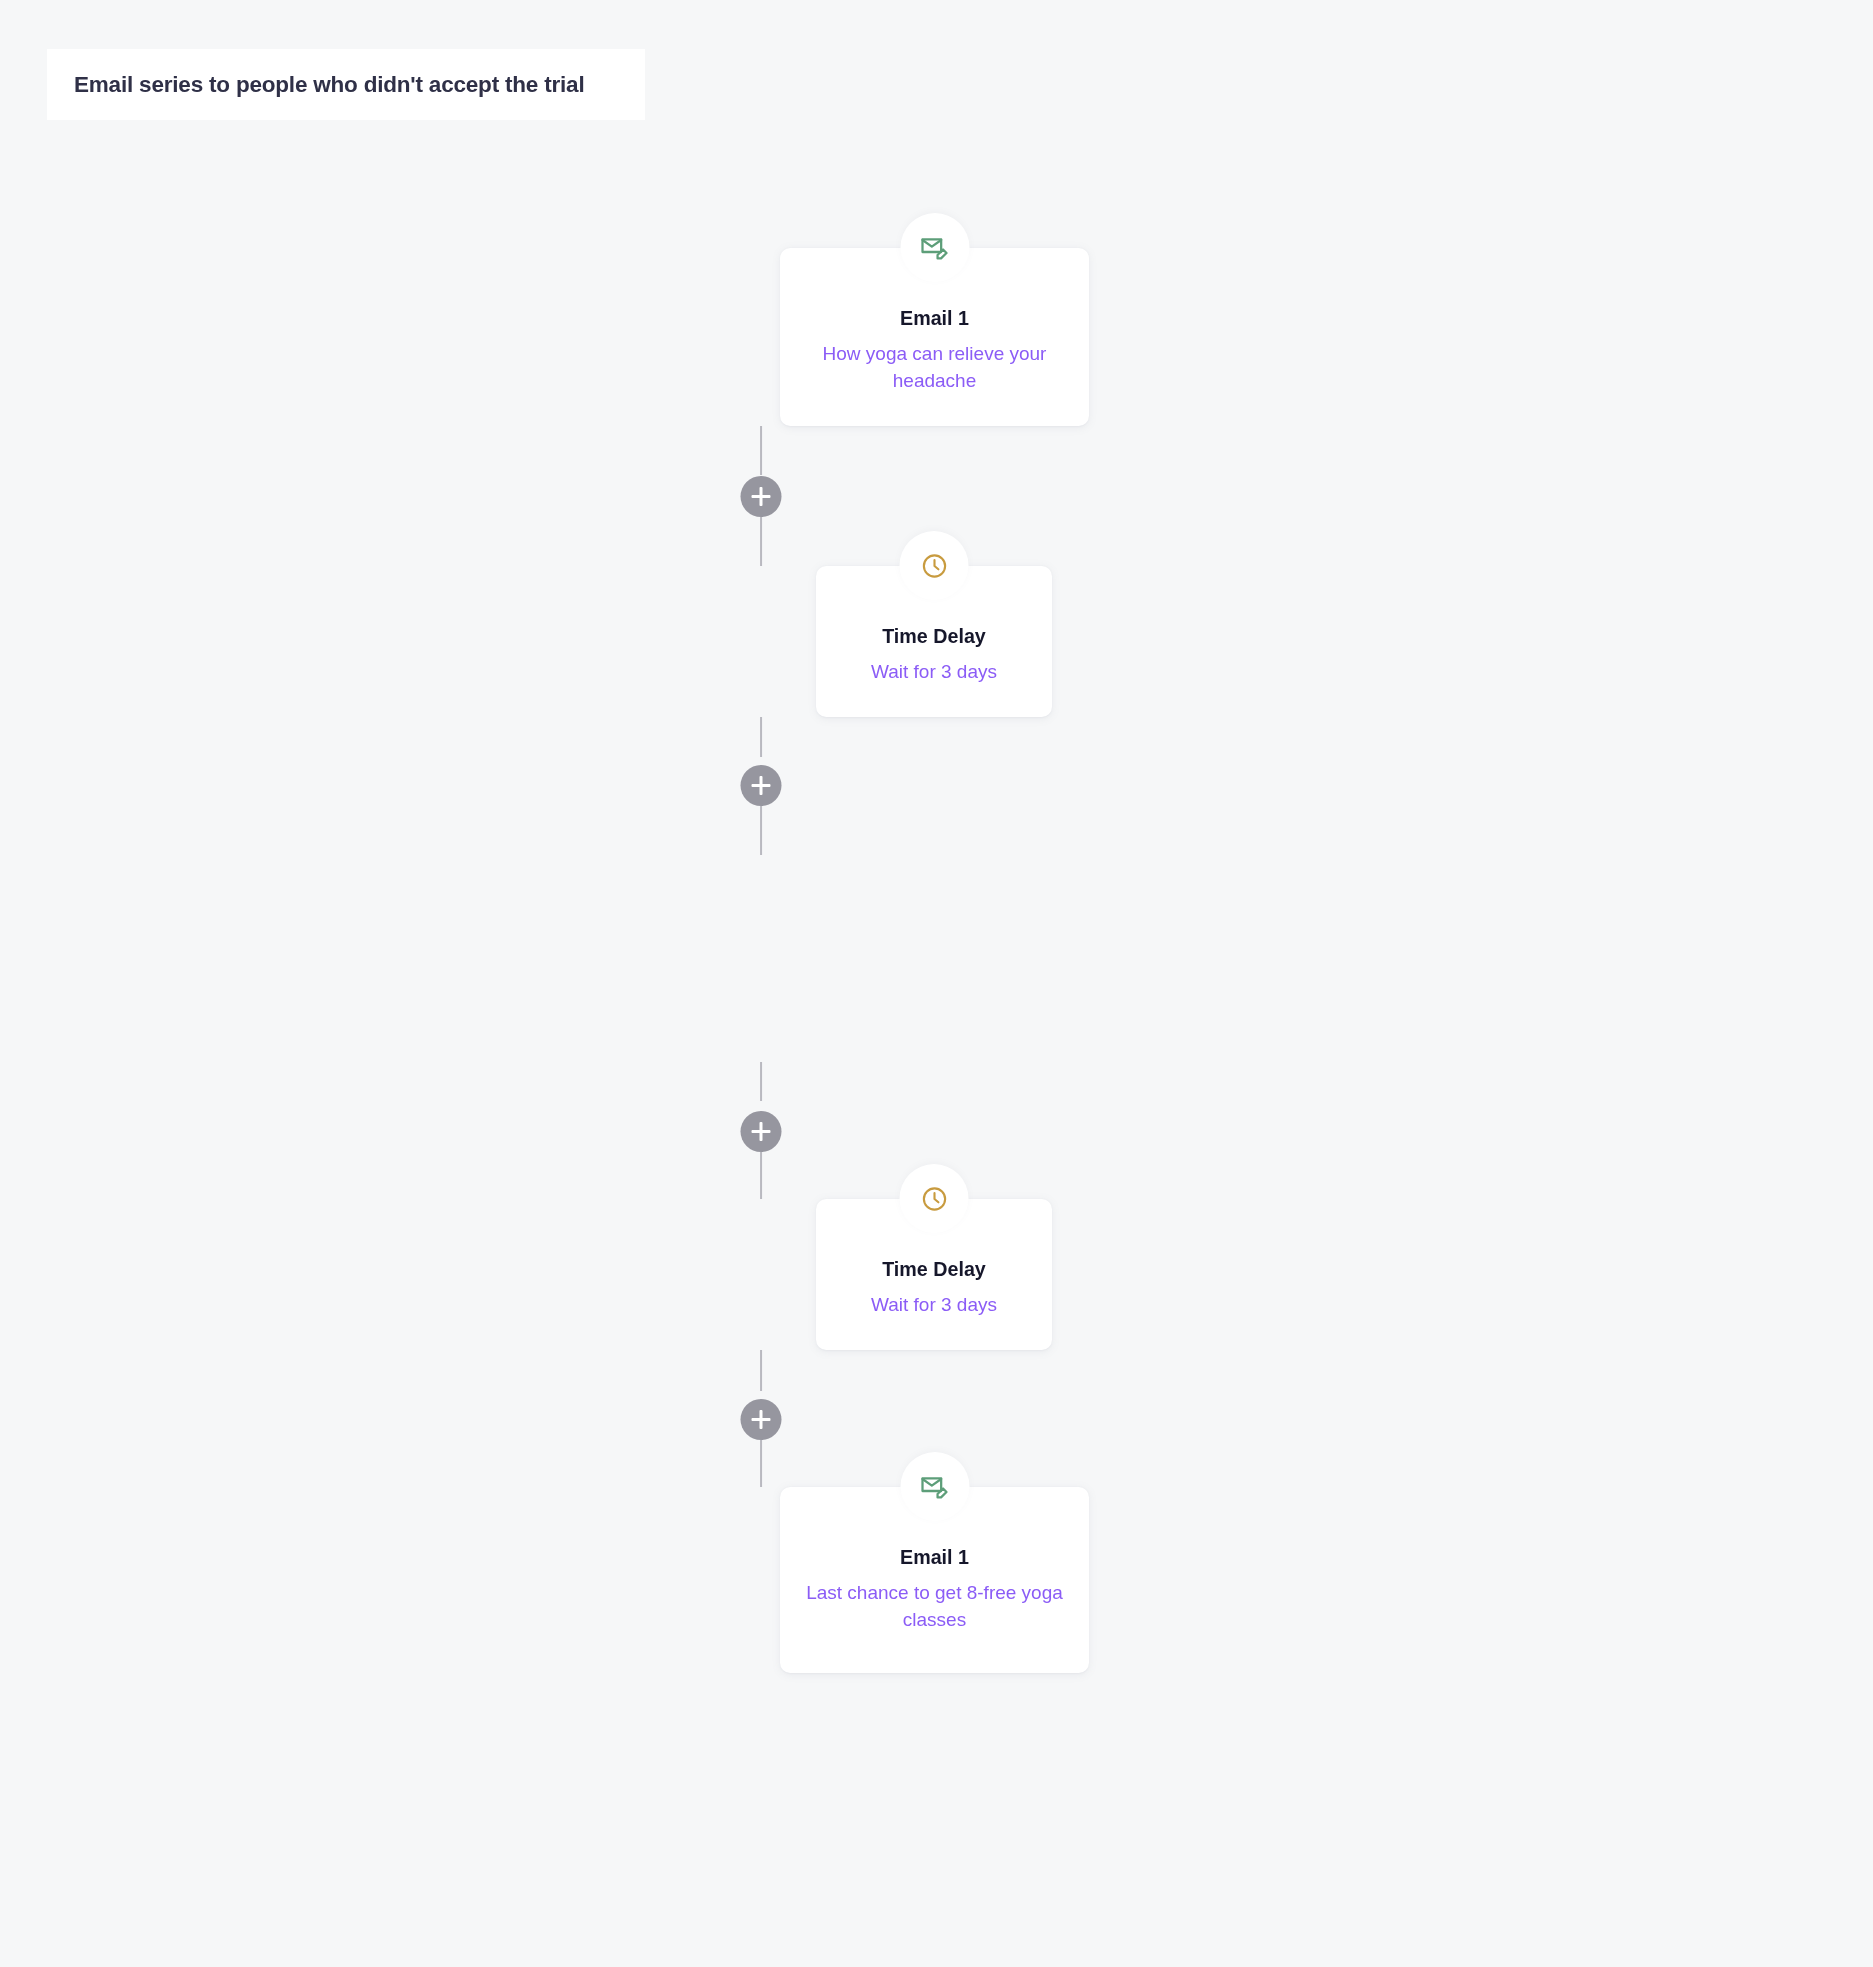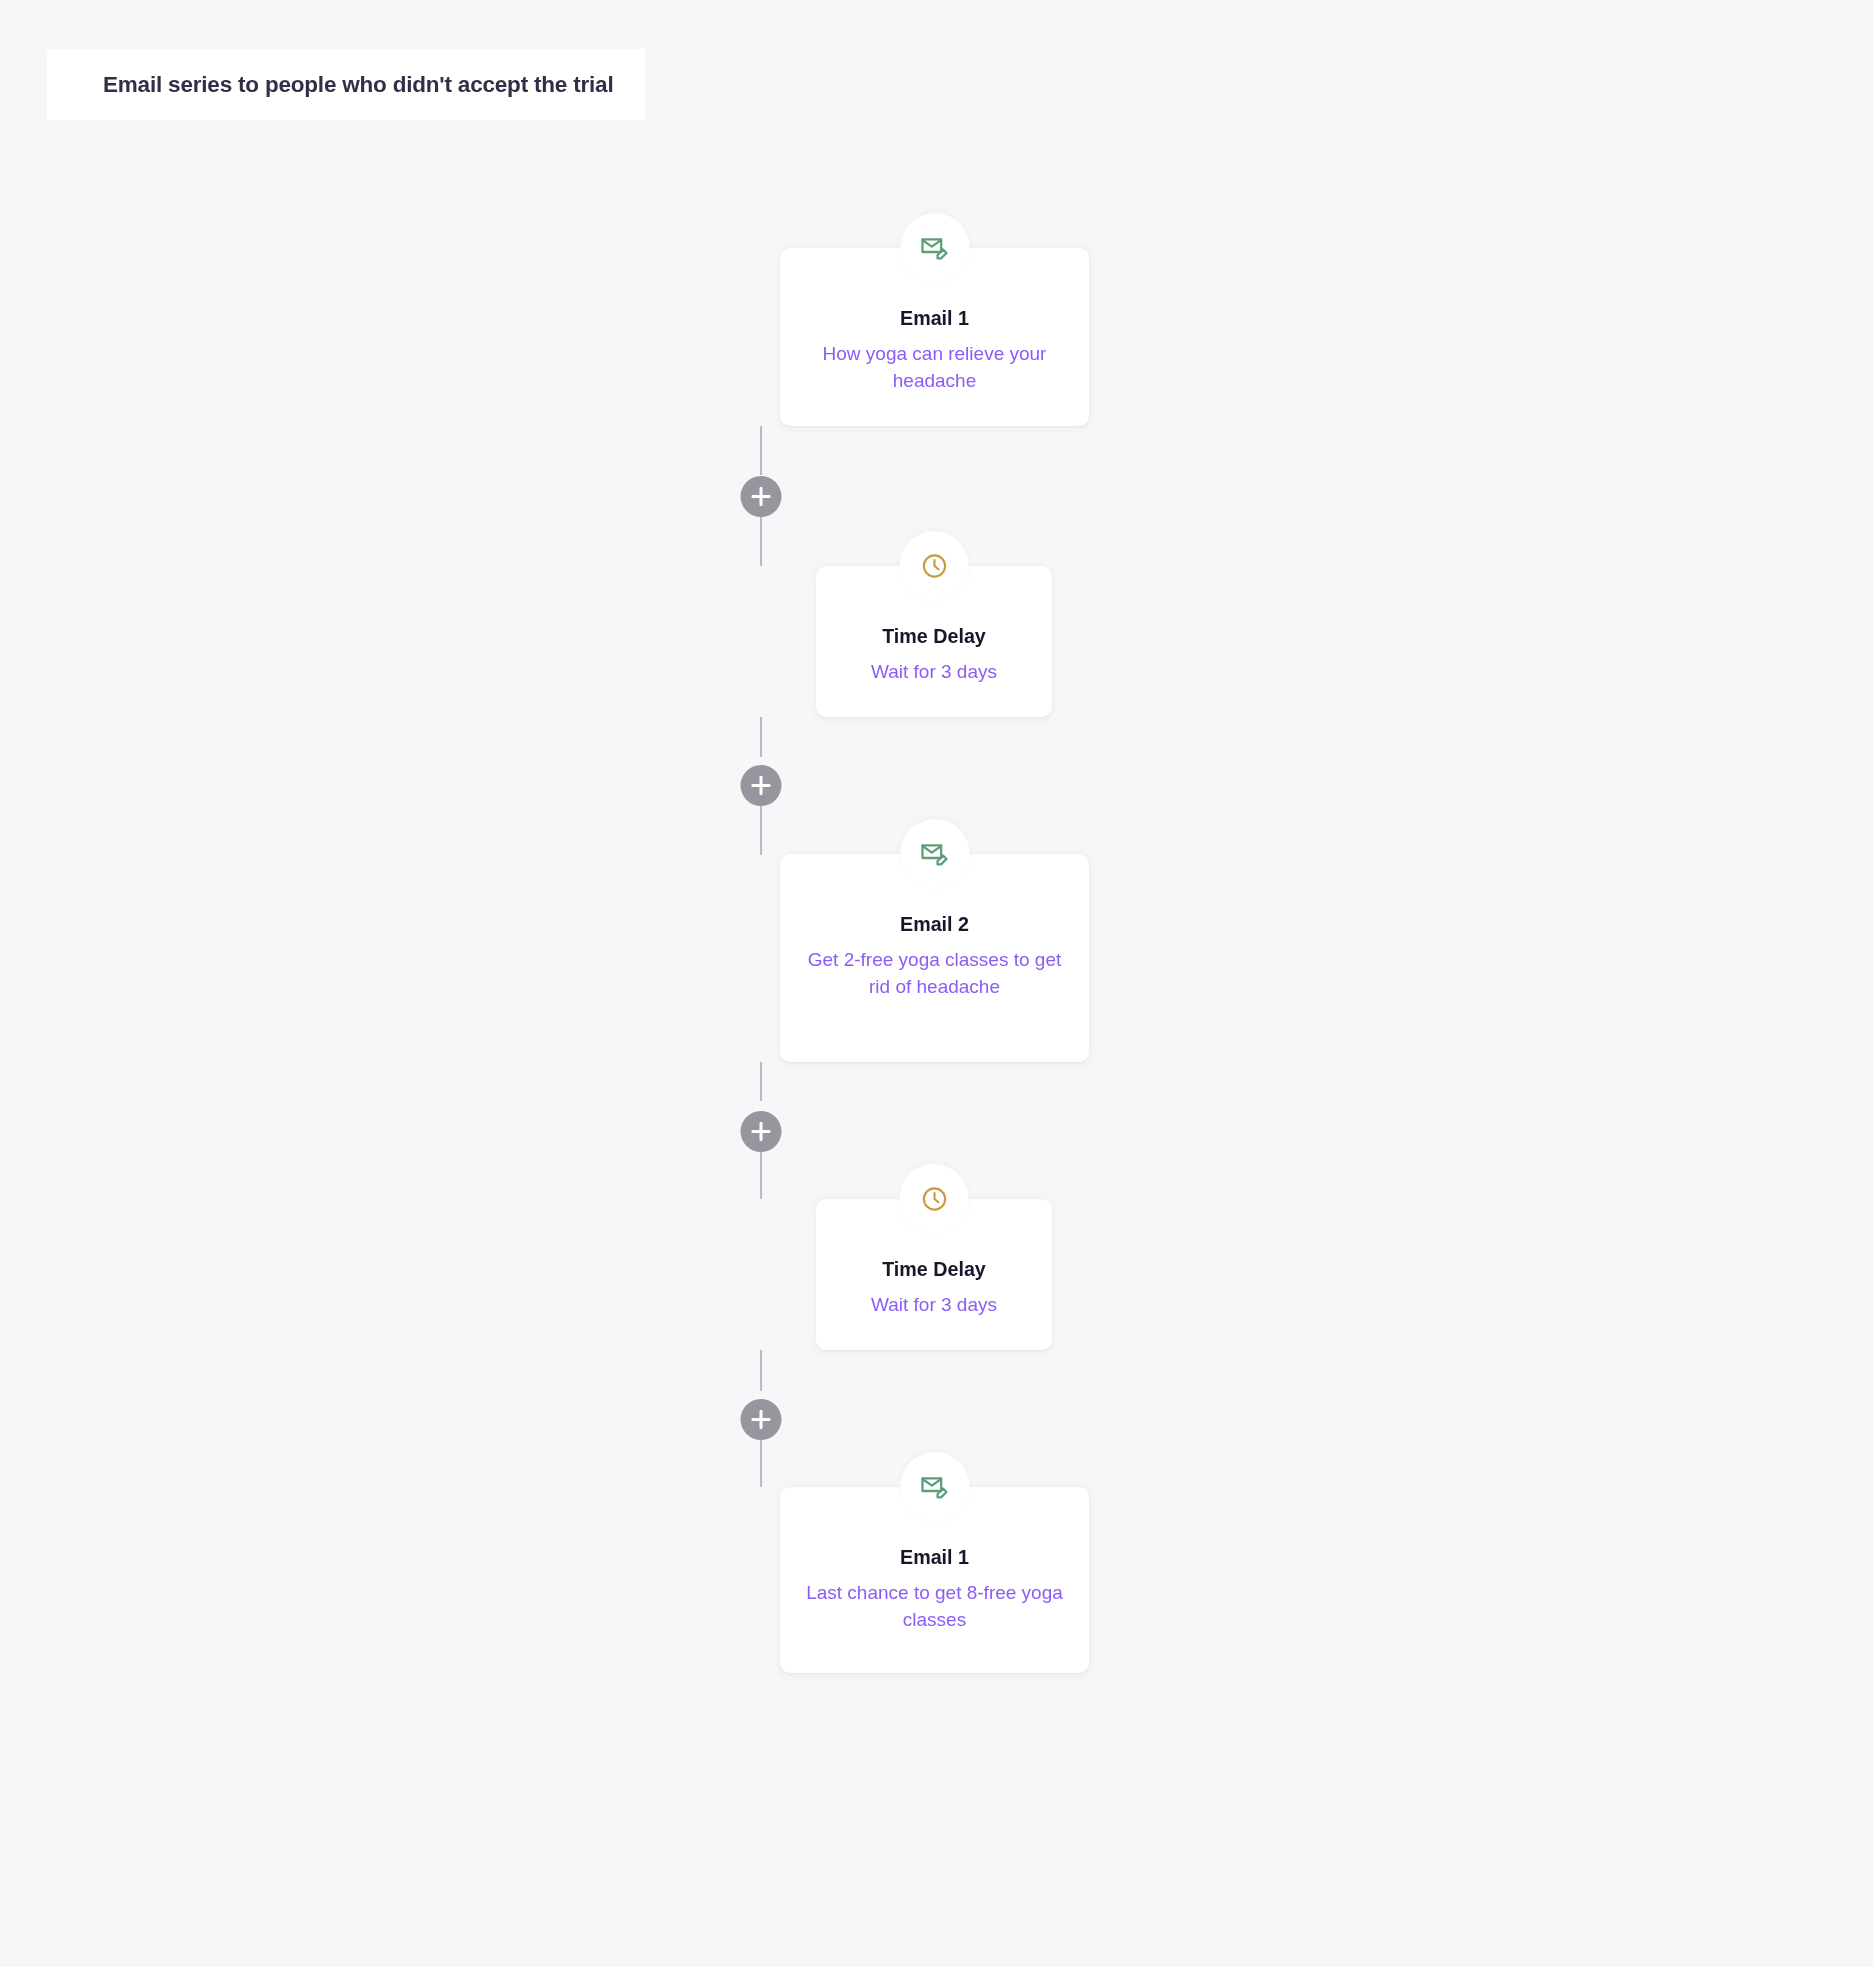--- a/index.html
+++ b/index.html
@@ -27,21 +27,20 @@
     align-items: center;
     box-sizing: border-box;
     padding-left: 27px;
   }
   .title-card .title-text {
     font-size: 22.5px;
     font-weight: bold;
     color: #2f3047;
     letter-spacing: -0.2px;
     white-space: nowrap;
-    margin-left: 29px;
   }
 
   
   .flow {
     position: absolute;
     left: 0;
     top: 0;
     width: 1522px;
     height: 1968px;
   }
@@ -161,57 +160,46 @@
       </svg>
     </span>
     <div class="node-title">Time Delay</div>
     <div class="node-desc" style="margin-top:10.3px;">Wait for 3 days</div>
   </div>
 
   <div class="connector" style="top:717px; height:40px;"></div>
   <button class="plus-btn" style="top:765px;"></button>
   <div class="connector" style="top:806px; height:49px;"></div>
 
-  <div class="node email" style="top:854px; height:208px; padding-top:59px;">
+
+  <div class="connector" style="top:1062px; height:39px;"></div>
+  <button class="plus-btn" style="top:1111px;"></button>
+  <div class="connector" style="top:1152px; height:47px;"></div>
+
+  <div class="node delay" style="top:1199px; height:151px; padding-top:59px;">
+    <span class="icon-bubble">
+      <svg width="30" height="30" viewBox="0 0 24 24" fill="none" stroke="#c89b3f" stroke-width="1.7" stroke-linecap="round" stroke-linejoin="round">
+        <circle cx="12" cy="12" r="8.5"></circle>
+        <path d="M12 7.3V12l3.1 2.6"></path>
+      </svg>
+    </span>
+    <div class="node-title">Time Delay</div>
+    <div class="node-desc" style="margin-top:10.3px;">Wait for 3 days</div>
+  </div>
+
+  <div class="connector" style="top:1350px; height:41px;"></div>
+  <button class="plus-btn" style="top:1399px;"></button>
+  <div class="connector" style="top:1440px; height:47px;"></div>
+
+  <div class="node email" style="top:1487px; height:186px; padding-top:59px;">
     <span class="icon-bubble">
       <svg width="32" height="32" viewBox="0 0 24 24" fill="none" stroke="#5d9e79" stroke-width="1.7" stroke-linecap="round" stroke-linejoin="round">
         <path d="M3 5.5h14v9.5H3z"></path>
         <path d="M3 6l7 5 7-5"></path>
         <path d="M18.4 13.1l2.6 2.6-4.1 4.1h-2.6v-2.6z"></path>
       </svg>
     </span>
-    <div class="node-title">Email 2</div>
-    <div class="node-desc" style="margin-top:10.3px;">Get 2-free yoga classes to get rid of headache</div>
-  </div>
-
-  <div class="connector" style="top:1062px; height:39px;"></div>
-  <button class="plus-btn" style="top:1111px;"></button>
-  <div class="connector" style="top:1152px; height:47px;"></div>
-
-  <div class="node delay" style="top:1199px; height:151px; padding-top:59px;">
-    <span class="icon-bubble">
-      <svg width="30" height="30" viewBox="0 0 24 24" fill="none" stroke="#c89b3f" stroke-width="1.7" stroke-linecap="round" stroke-linejoin="round">
-        <circle cx="12" cy="12" r="8.5"></circle>
-        <path d="M12 7.3V12l3.1 2.6"></path>
-      </svg>
-    </span>
-    <div class="node-title">Time Delay</div>
-    <div class="node-desc" style="margin-top:10.3px;">Wait for 3 days</div>
-  </div>
-
-  <div class="connector" style="top:1350px; height:41px;"></div>
-  <button class="plus-btn" style="top:1399px;"></button>
-  <div class="connector" style="top:1440px; height:47px;"></div>
-
-  <div class="node email" style="top:1487px; height:186px; padding-top:59px;">
-    <span class="icon-bubble">
-      <svg width="32" height="32" viewBox="0 0 24 24" fill="none" stroke="#5d9e79" stroke-width="1.7" stroke-linecap="round" stroke-linejoin="round">
-        <path d="M3 5.5h14v9.5H3z"></path>
-        <path d="M3 6l7 5 7-5"></path>
-        <path d="M18.4 13.1l2.6 2.6-4.1 4.1h-2.6v-2.6z"></path>
-      </svg>
-    </span>
     <div class="node-title">Email 1</div>
     <div class="node-desc" style="margin-top:10.3px;">Last chance to get 8-free yoga classes</div>
   </div>
 
 </div>
 
 
 </body></html>

